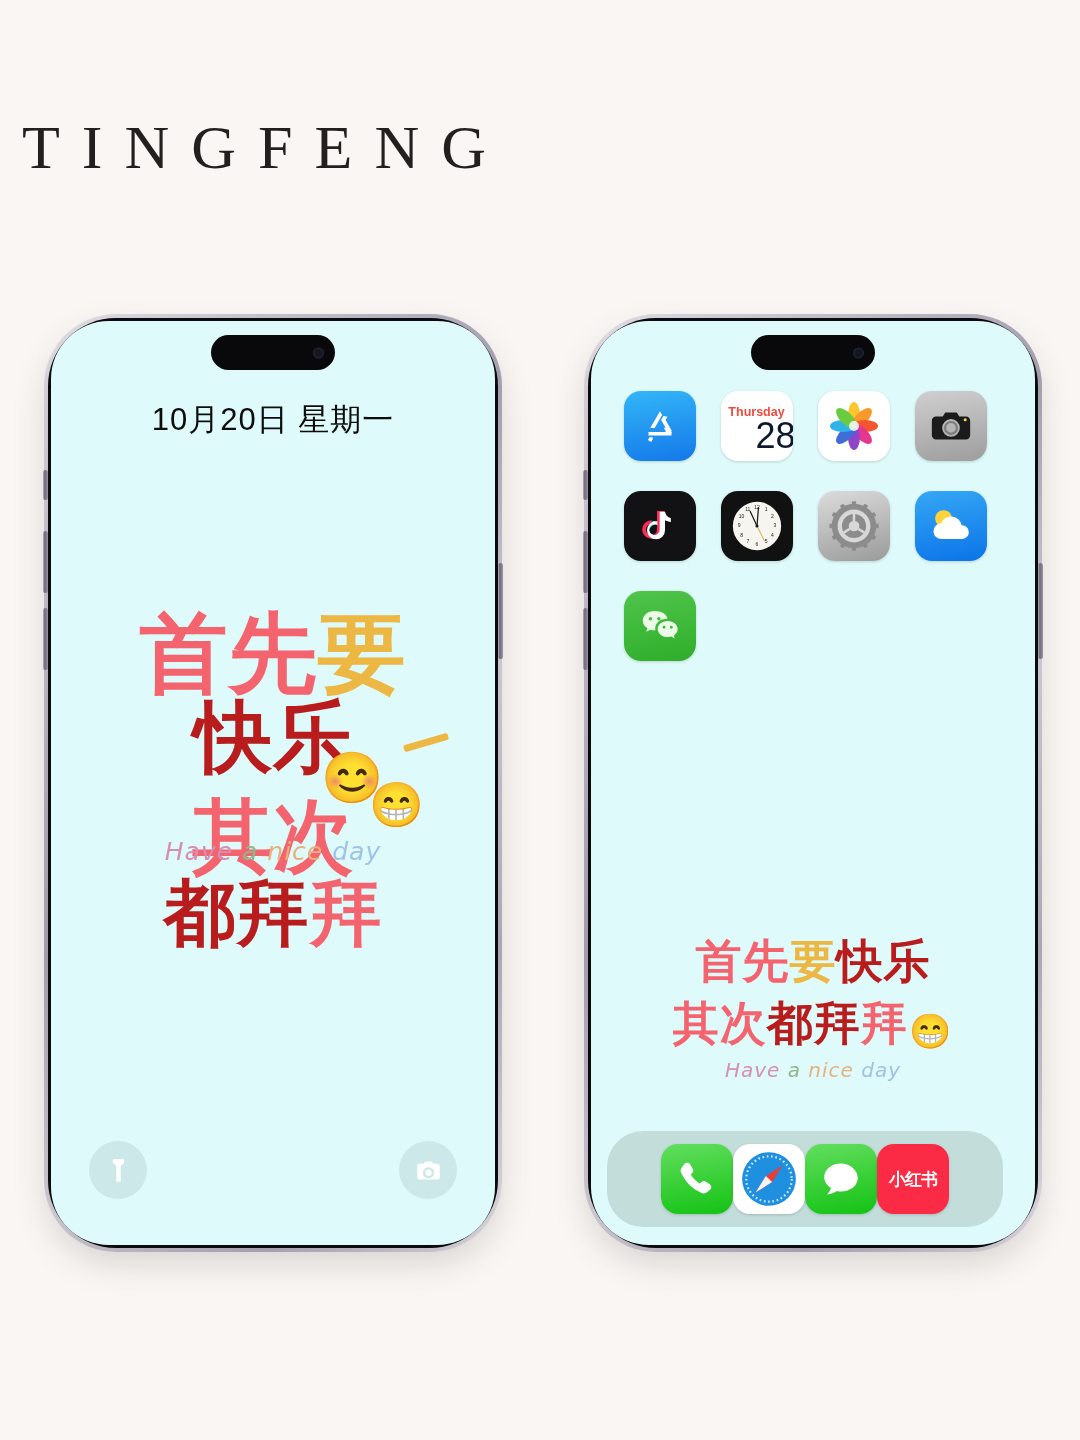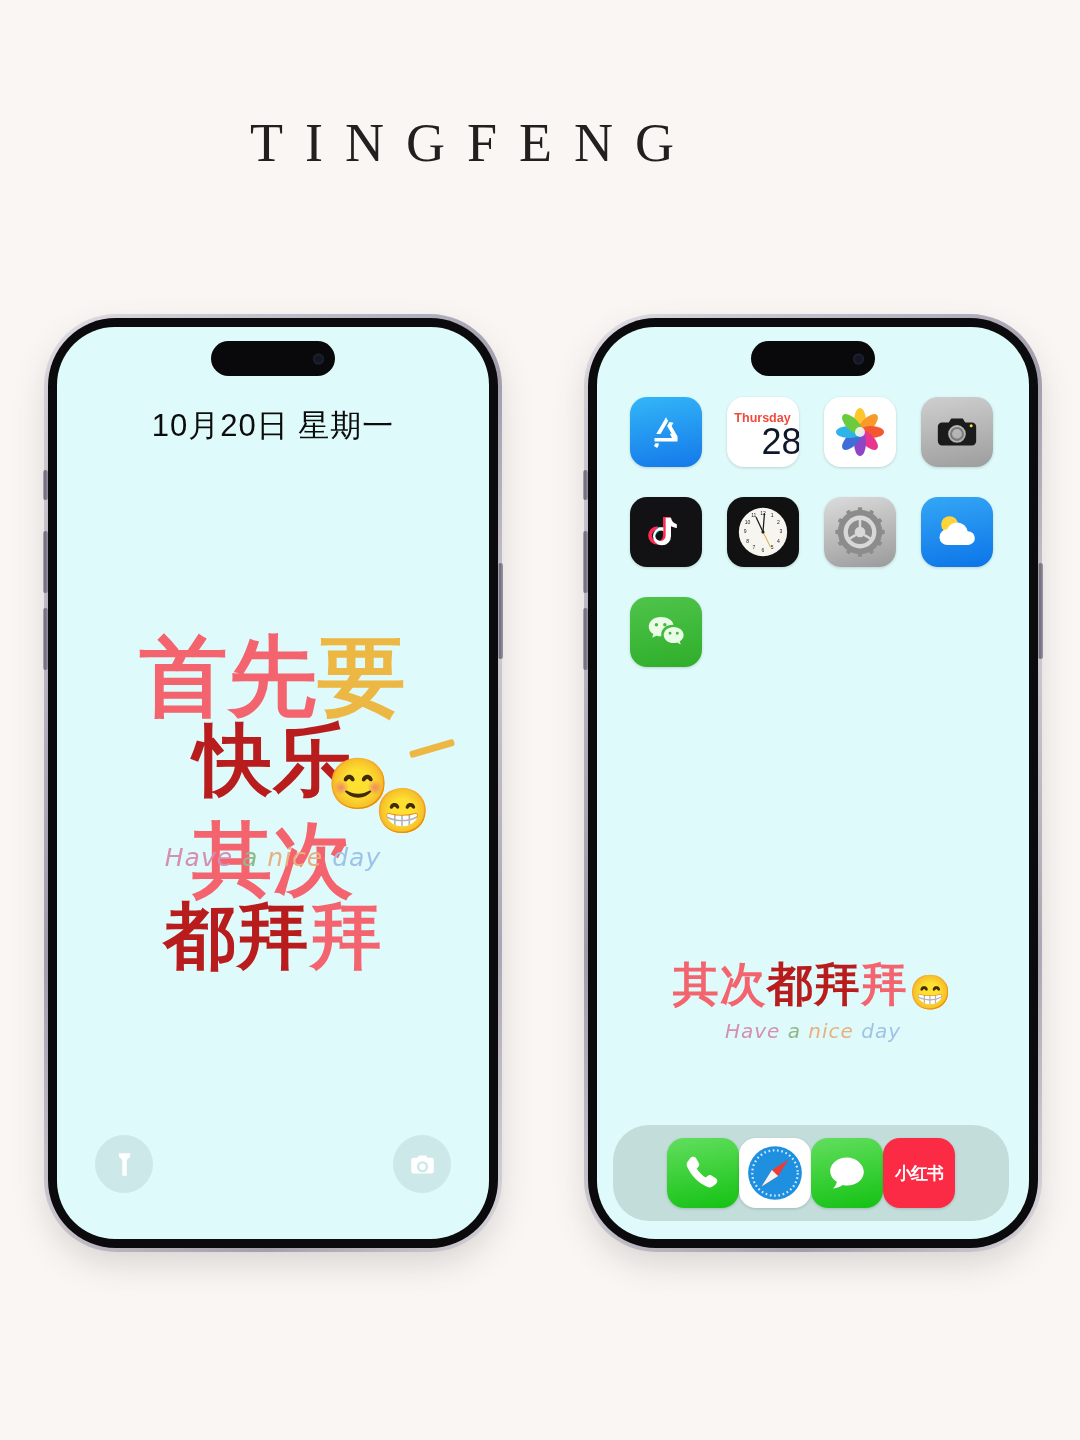--- a/index.html
+++ b/index.html
@@ -12,37 +12,36 @@
     overflow: hidden;
     position: relative;
   }
 
   
   .brand-title {
     position: absolute;
     top: 112px;
     left: 0;
     width: 924px;
-    text-align: center;
     font-family: "Liberation Serif", serif;
-    font-size: 54px;
+    font-size: 62px;
     font-weight: 400;
     letter-spacing: 22px;
     text-indent: 22px;
     color: #231f1e;
   }
 
   
   .phone {
     position: absolute;
     width: 450px;
     height: 930px;
     border-radius: 68px;
     background: #0b0b0d;
-    padding: 9px;
+    padding: 3px;
     box-shadow: 0 14px 34px rgba(90,80,80,0.22);
   }
   .phone::before { 
     content: "";
     position: absolute;
     left: -4px; top: -4px; right: -4px; bottom: -4px;
     border-radius: 72px;
     background: linear-gradient(128deg,#e7e3ea 0%,#c9c5d2 18%,#a9a4b4 42%,#d9d5df 60%,#b4afbe 80%,#ebe8ef 100%);
     z-index: -1;
   }
@@ -104,21 +103,21 @@
     text-align: center;
     font-size: 108px;
     font-weight: 700;
     color: #040404;
     letter-spacing: -2px;
     line-height: 1.15;
   }
 
   .wp-lock {
     position: absolute;
-    top: 307px; left: 0; width: 100%;
+    top: 290px; left: 0; width: 100%;
     text-align: center;
   }
   .cn-line {
     font-weight: 900;
     line-height: 0.98;
     white-space: nowrap;
     letter-spacing: 1px;
   }
   .cn-pink { color: #f4646e; }
   .cn-blue { color: #b91c1c; }
@@ -421,20 +420,23 @@
       <div class="app-icon ic-wechat">
         <svg width="46" height="46" viewBox="0 0 24 24">
           <path fill="#eafbe6" d="M9.2 4.2c-3.4 0-6.2 2.2-6.2 5 0 1.6.9 3 2.4 3.9l-.6 1.9 2.2-1.1c.7.2 1.4.3 2.2.3h.4a4.6 4.6 0 01-.1-1c0-2.8 2.7-5 6-5h.4c-.5-2.3-3-4-6.7-4zM7 7.3a.9.9 0 110 1.8.9.9 0 010-1.8zm4.4 0a.9.9 0 110 1.8.9.9 0 010-1.8z"></path>
           <path fill="#eafbe6" d="M16 9.4c-2.9 0-5.2 1.9-5.2 4.2s2.3 4.2 5.2 4.2c.6 0 1.2-.1 1.8-.3l1.9 1-.5-1.6c1.3-.8 2-1.9 2-3.3 0-2.3-2.3-4.2-5.2-4.2zm-1.9 2.5a.75.75 0 110 1.5.75.75 0 010-1.5zm3.8 0a.75.75 0 110 1.5.75.75 0 010-1.5z"></path>
         </svg>
       </div>
 
     </div>
 
     <div class="wp-home">
+      <div class="cn-line home-l1">
+        <span class="cn-pink">首先</span><span class="cn-gold">要</span><span class="cn-blue">快乐</span>
+      </div>
       <div class="cn-line home-l2">
         <span class="cn-pink">其次</span><span class="cn-blue">都拜</span><span class="cn-pink">拜</span><span class="home-emoji">😁</span>
       </div>
       <div class="hnd home-hnd">
         <span class="hnd-have">Have</span>
         <span class="hnd-a">a</span>
         <span class="hnd-nice">nice</span>
         <span class="hnd-day">day</span>
       </div>
     </div>

